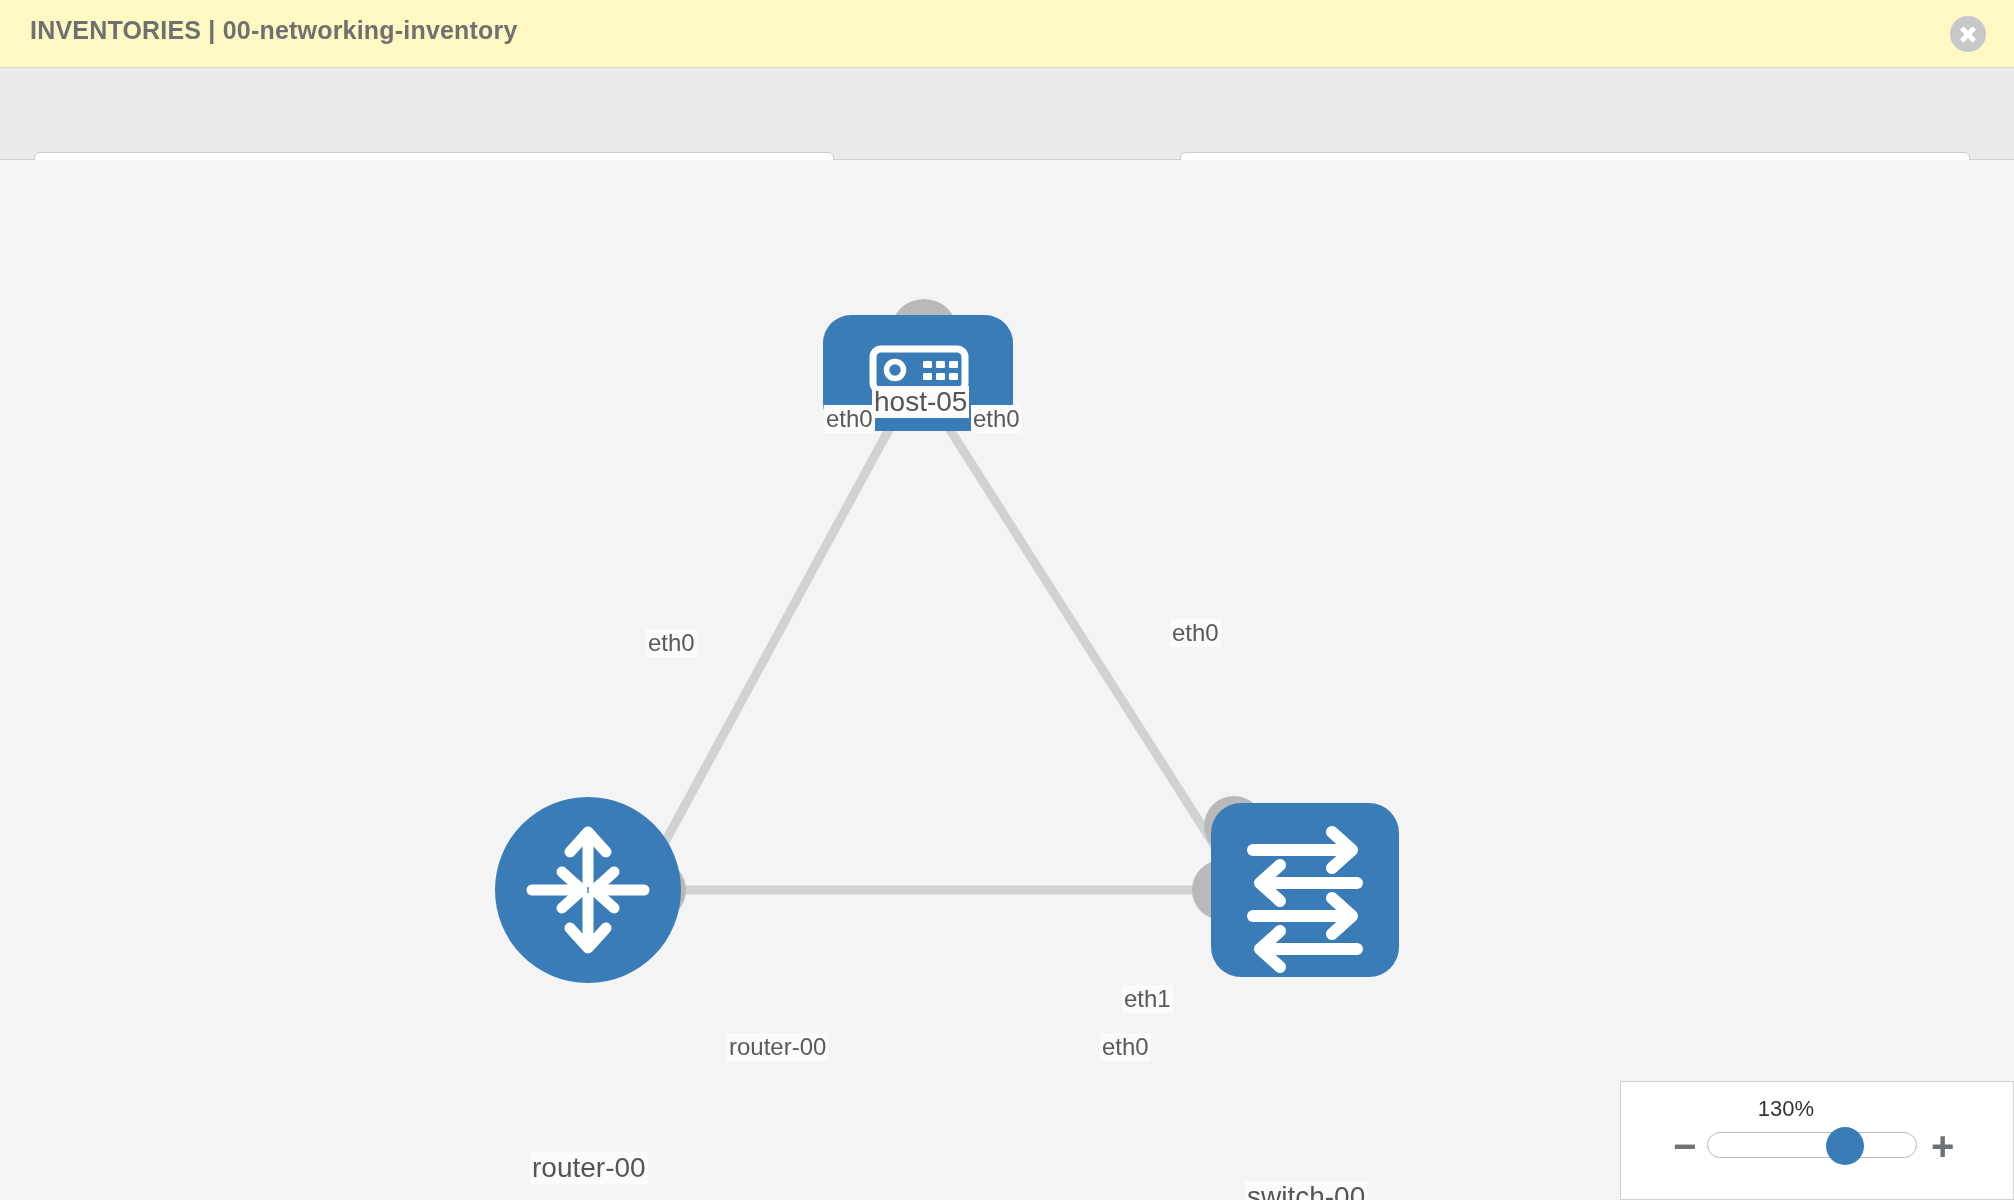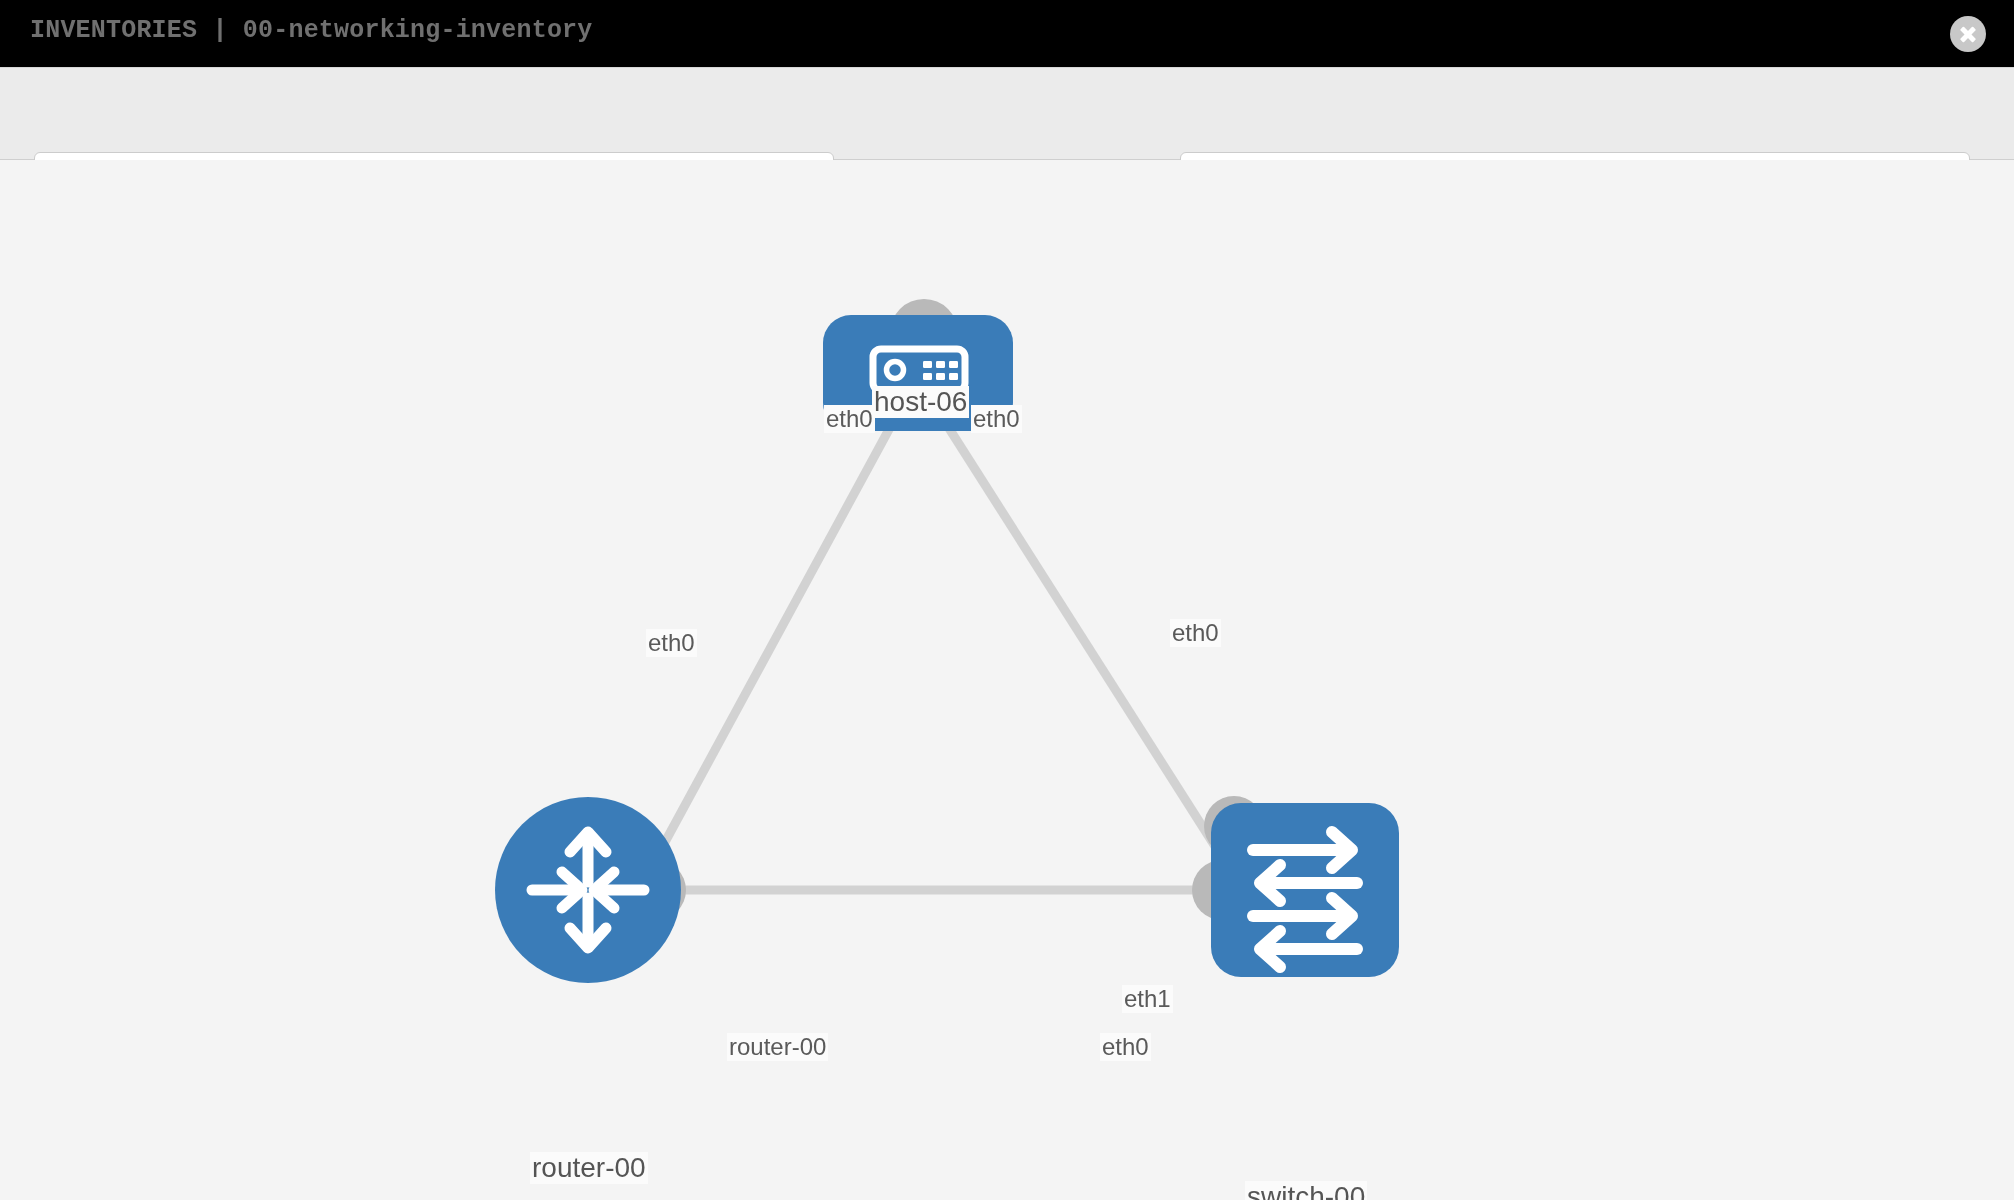--- a/index.html
+++ b/index.html
@@ -9,23 +9,22 @@
     overflow: hidden;
     background: #ffffff;
     font-family: "Liberation Sans", sans-serif;
   }
 
   
   #app { position: relative; width: 2014px; height: 1200px; background:#fff; }
 
   #header {
     position: absolute; left: 0; top: 0; width: 2014px; height: 68px;
-    background: #000000;
+    background: #fef9c3;
     border-bottom: 1px solid #d7d7d7;
-    font-family: Liberation Mono, monospace;
   }
   #breadcrumb {
     position: absolute; left: 30px; top: 16px;
     font-size: 25px; font-weight: bold; letter-spacing: .2px;
     color: #707070;
     white-space: nowrap;
   }
   #close-btn {
     position: absolute; right: 28px; top: 16px;
     width: 36px; height: 36px; border-radius: 50%;
@@ -248,33 +247,41 @@
           <polyline points="1332,738 1352,756 1332,774"></polyline>
 
           <line x1="1357" y1="789" x2="1262" y2="789"></line>
           <polyline points="1280,771 1260,789 1280,807"></polyline>
         </g>
       </g>
     </svg>
 
     <span class="iface-label" style="left:824px; top:245px;">eth0</span>
 
-    <span class="node-label" style="left:872px; top:226px;">host-06</span>
+    <span class="node-label" style="left:872px; top:226px;">host-05</span>
 
     <span class="iface-label" style="left:971px; top:245px;">eth0</span>
 
     <span class="iface-label" style="left:646px; top:469px;">eth0</span>
 
     <span class="iface-label" style="left:1170px; top:459px;">eth0</span>
 
     <span class="iface-label" style="left:727px; top:873px;">router-00</span>
 
     <span class="iface-label" style="left:1100px; top:873px;">eth0</span>
 
     <span class="iface-label" style="left:1122px; top:825px;">eth1</span>
 
     <span class="node-label" style="left:530px; top:992px;">router-00</span>
 
     <span class="node-label" style="left:1245px; top:992px;margin-top:29px;">switch-00</span>
 
+    <div id="zoom-panel" style="top:921px;">
+      <div id="zoom-value">130%</div>
+      <div id="zoom-minus">−</div>
+      <div id="zoom-track">
+        <div id="zoom-thumb"></div>
+      </div>
+      <div id="zoom-plus">+</div>
+    </div>
 
   </div>
 </div>
 
 </body></html>

